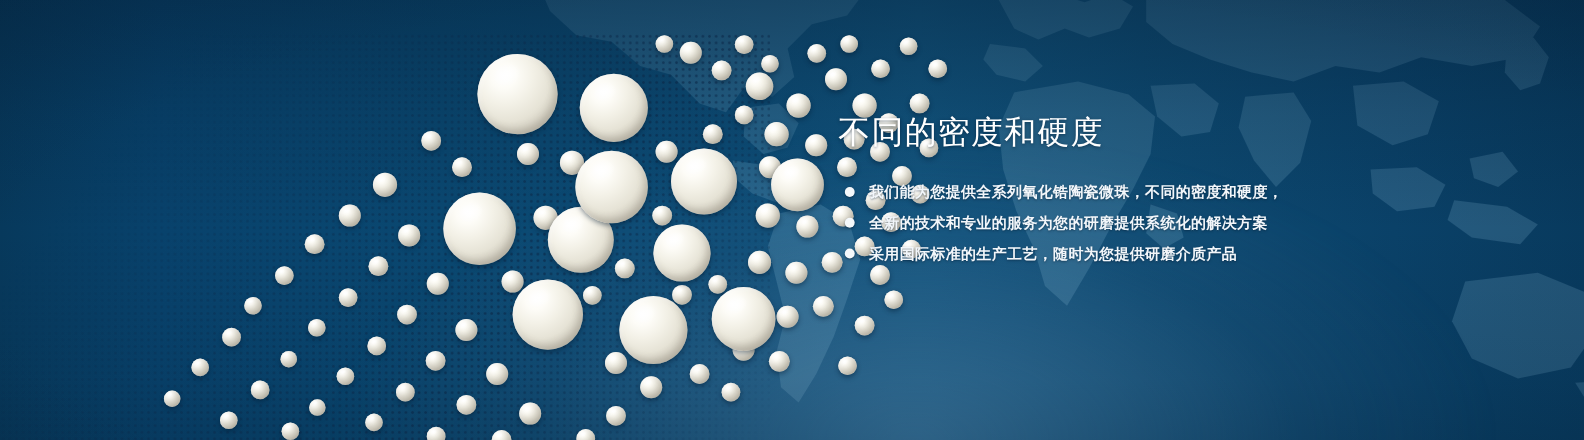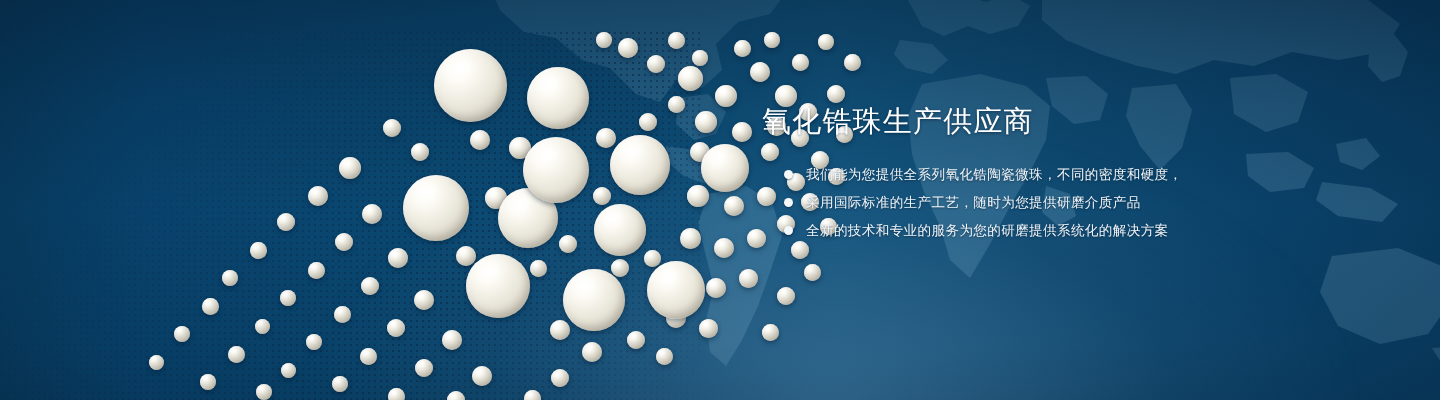--- a/index.html
+++ b/index.html
@@ -147,21 +147,21 @@
   .headline {
     font-size: 29px;
     line-height: 1.18;
     font-weight: 400;
     color: #ffffff;
     letter-spacing: 1.2px;
     margin: 0 0 26px 0;
     text-shadow: 0 1px 3px rgba(2,22,42,0.55);
     white-space: nowrap;
   }
-  .points { list-style: none; margin: 16px; padding: 0; }
+  .points { list-style: none; margin: 0; padding: 0; font-weight: bold; }
   .point {
     position: relative;
     padding-left: 28px;
     margin-bottom: 7px;
     font-size: 13.6px;
     line-height: 21px;
     color: #f2f6fa;
     letter-spacing: 0.35px;
     text-shadow: 0 1px 2px rgba(2,22,42,0.5);
   }
@@ -333,30 +333,30 @@
       <div class="bead" style="width: 62px; height: 62px; left: 563px; top: 269px;"></div>
       <div class="bead" style="width: 64px; height: 64px; left: 466px; top: 254px;"></div>
       <div class="bead" style="width: 66px; height: 66px; left: 523px; top: 137px;"></div>
       <div class="bead" style="width: 66px; height: 66px; left: 403px; top: 175px;"></div>
       <div class="bead" style="width: 73px; height: 73px; left: 433.5px; top: 48.5px;"></div>
     </div>
 
   <div class="bg-vignette"></div>
 
   <div class="copy">
-    <h1 class="headline">氧化锆珠生产供应商</h1>
+    <h1 class="headline">不同的密度和硬度</h1>
     <ul class="points" id="points-list">
         <li class="point">
           <span class="dot"></span>
           <span class="line">我们能为您提供全系列氧化锆陶瓷微珠，不同的密度和硬度，</span>
         </li>
         <li class="point">
           <span class="dot"></span>
-          <span class="line">采用国际标准的生产工艺，随时为您提供研磨介质产品</span>
+          <span class="line">全新的技术和专业的服务为您的研磨提供系统化的解决方案</span>
         </li>
         <li class="point">
           <span class="dot"></span>
-          <span class="line">全新的技术和专业的服务为您的研磨提供系统化的解决方案</span>
+          <span class="line">采用国际标准的生产工艺，随时为您提供研磨介质产品</span>
         </li>
       </ul>
   </div>
 
 </div>
 
 </body></html>

